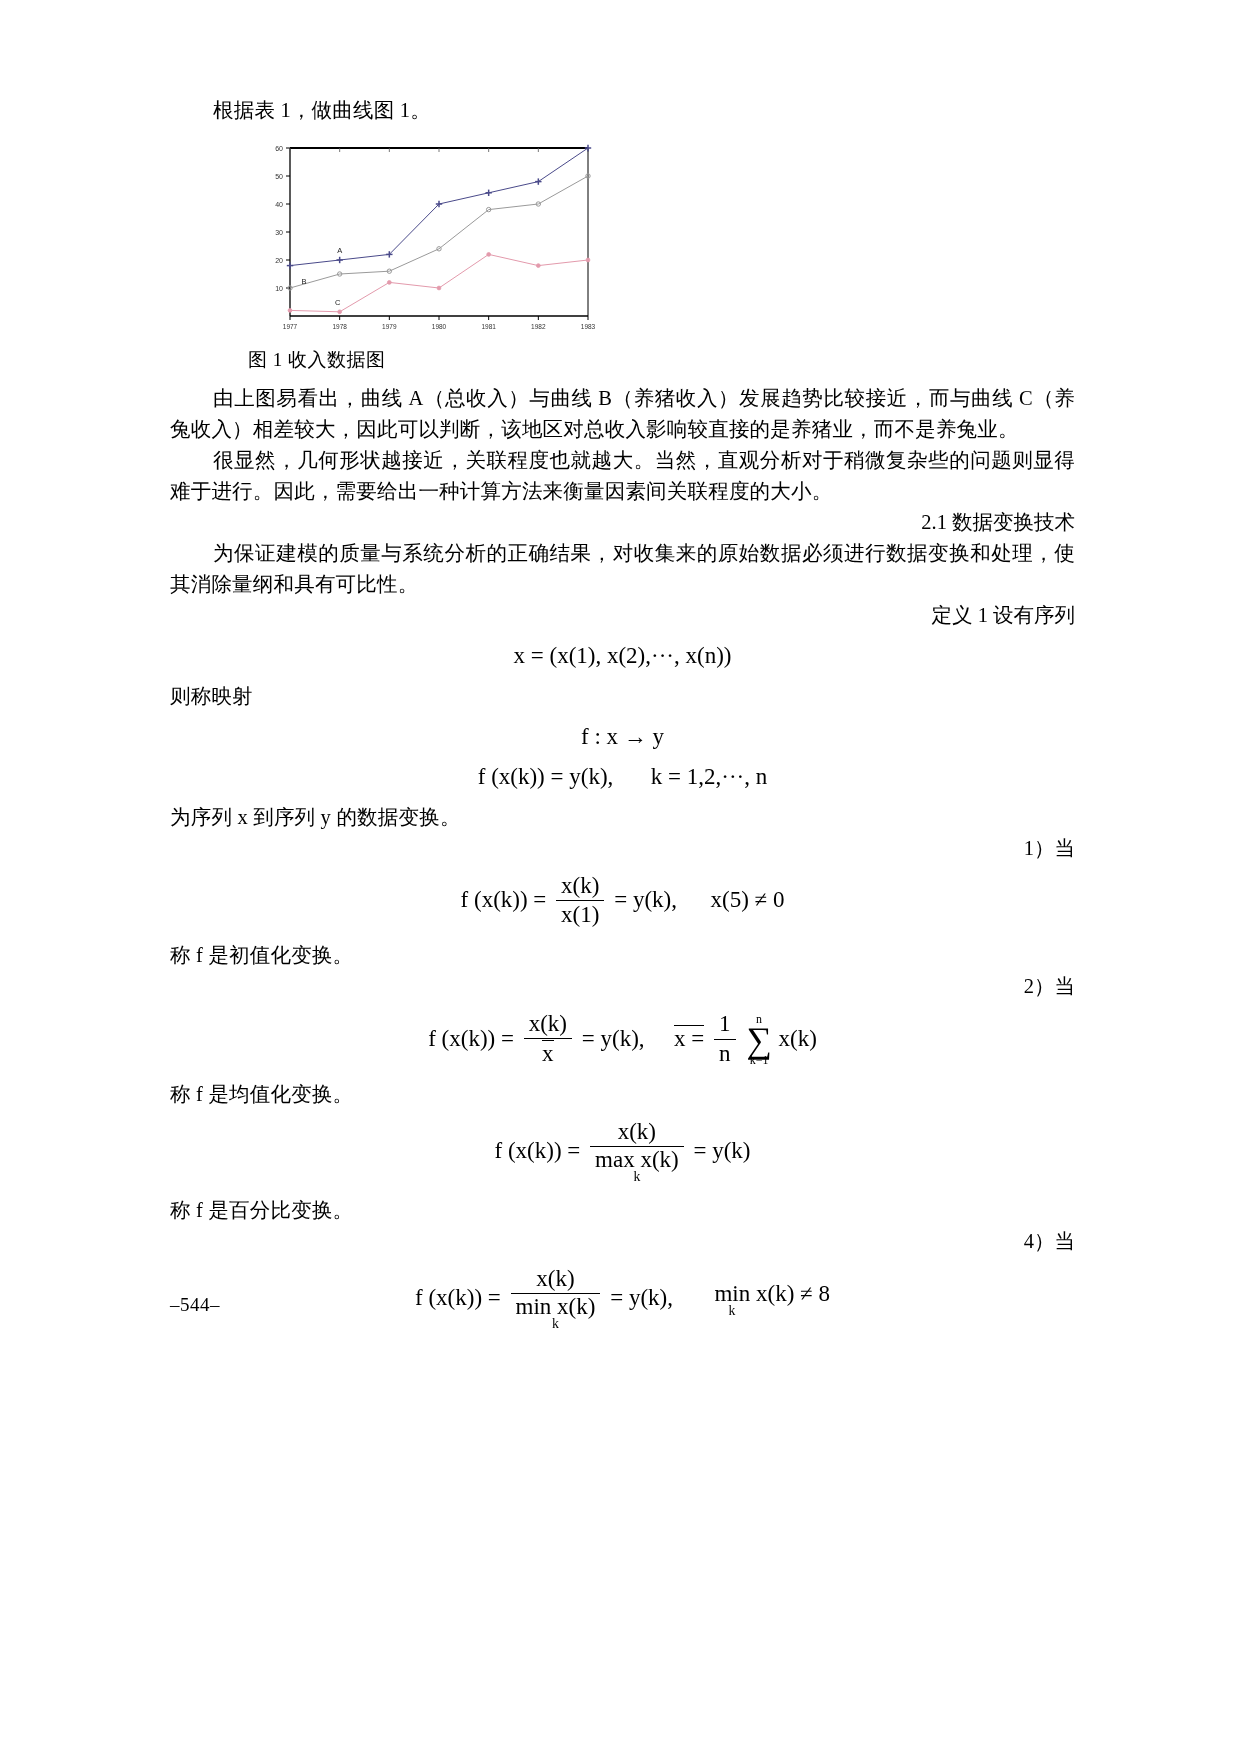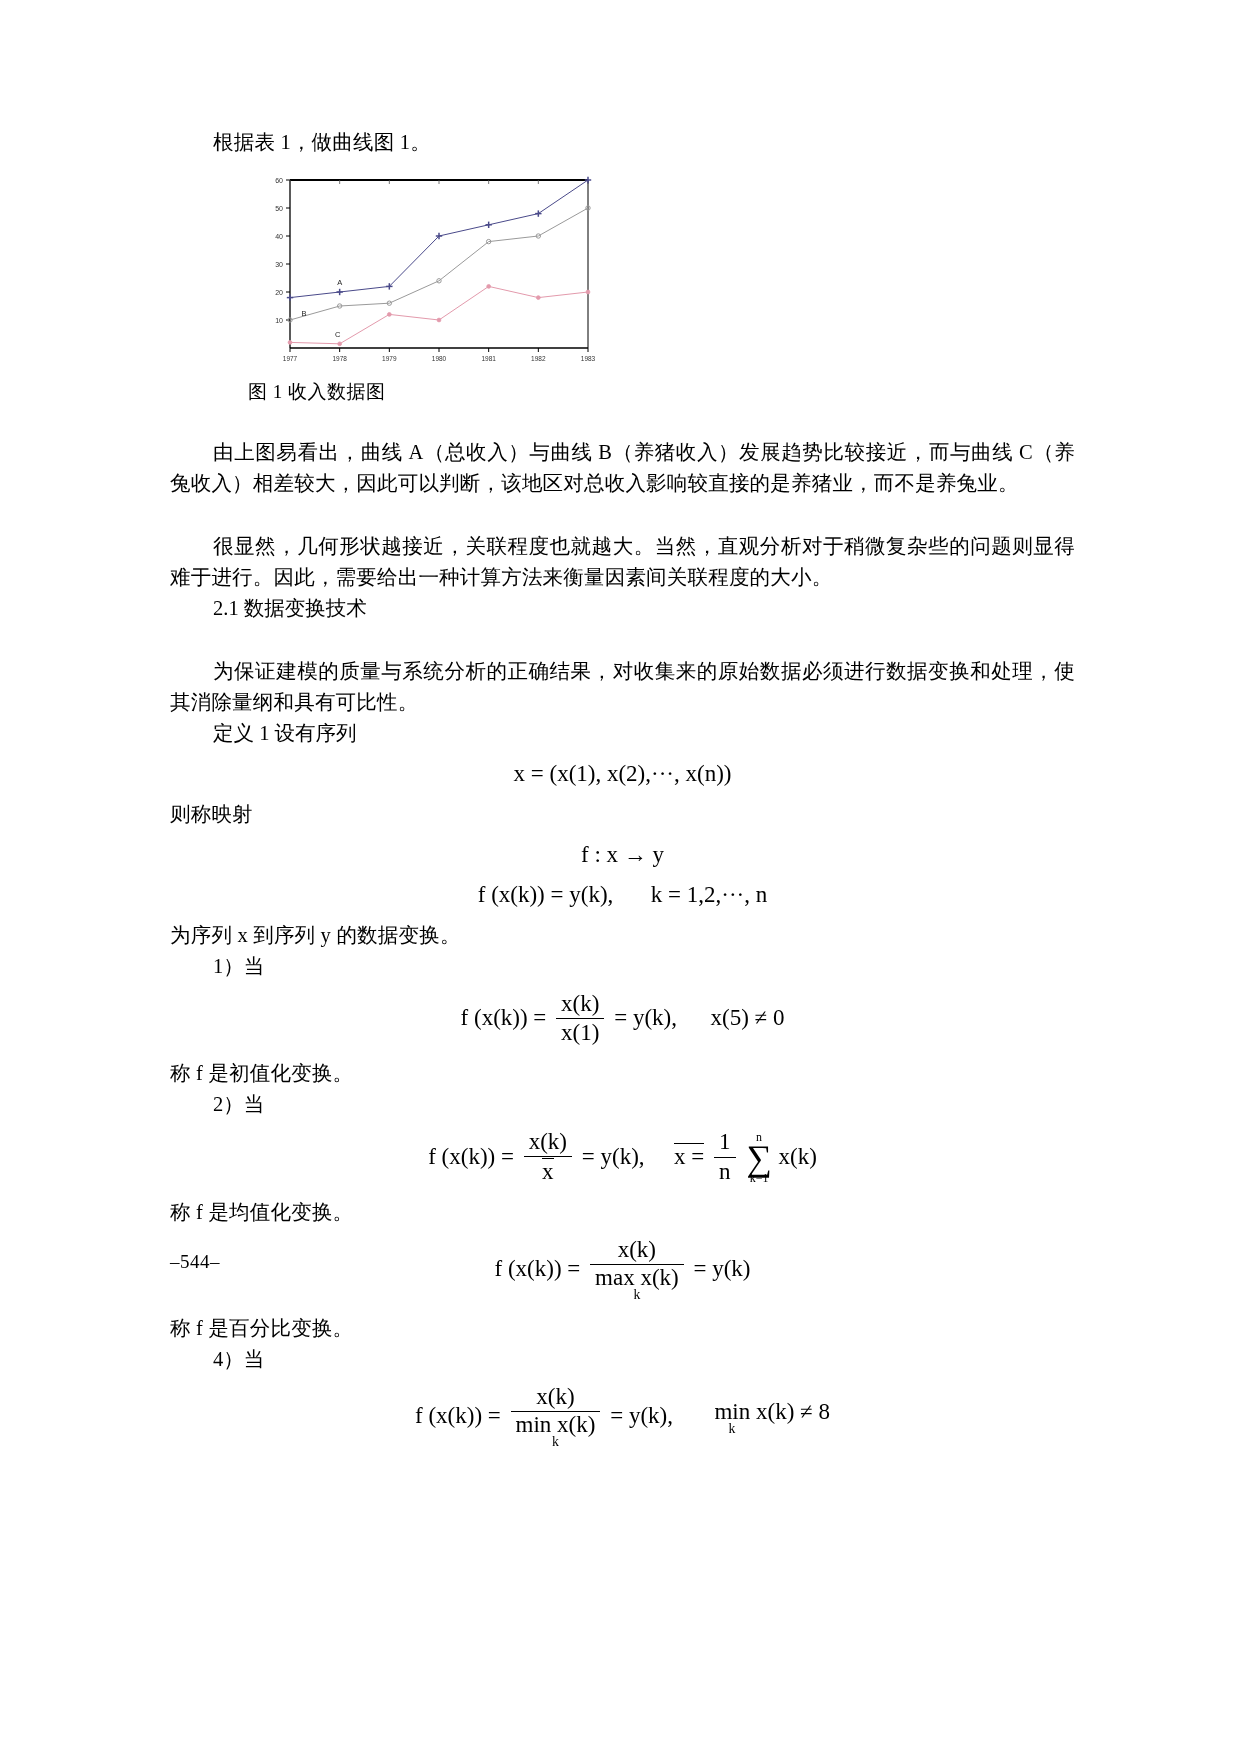--- a/index.html
+++ b/index.html
@@ -27,27 +27,28 @@
   }
 
   
   .para {
     font-size: 20.5px;
     line-height: 31px;
     text-align: justify;
     margin: 0;
     letter-spacing: 0.2px;
   }
-  .indent { text-indent: 2.1em; margin-top: 32px; }
+  .indent { text-indent: 2.1em; }
   .noindent { text-indent: 0; }
   .heading {
     font-size: 20.5px;
     line-height: 31px;
     margin: 0;
     text-indent: 2.1em;
+    text-align: right;
   }
 
   
   .figure-wrap {
     margin: 14px 0 2px 0;
     display: flex;
     justify-content: flex-start;
     padding-left: 78px;
   }
   .chart-box {
@@ -118,21 +119,21 @@
     display: inline-block;
     border-top: 1.4px solid #000;
     padding-top: 1px;
     line-height: 1.05;
   }
 
   
   .pagenum {
     position: absolute;
     left: 170px;
-    top: 1251px;
+    top: 1294px;
     font-size: 19px;
     letter-spacing: 0.5px;
   }
 </style>
 </head>
 <body>
 
 <div class="page">
   <div class="content">
 

